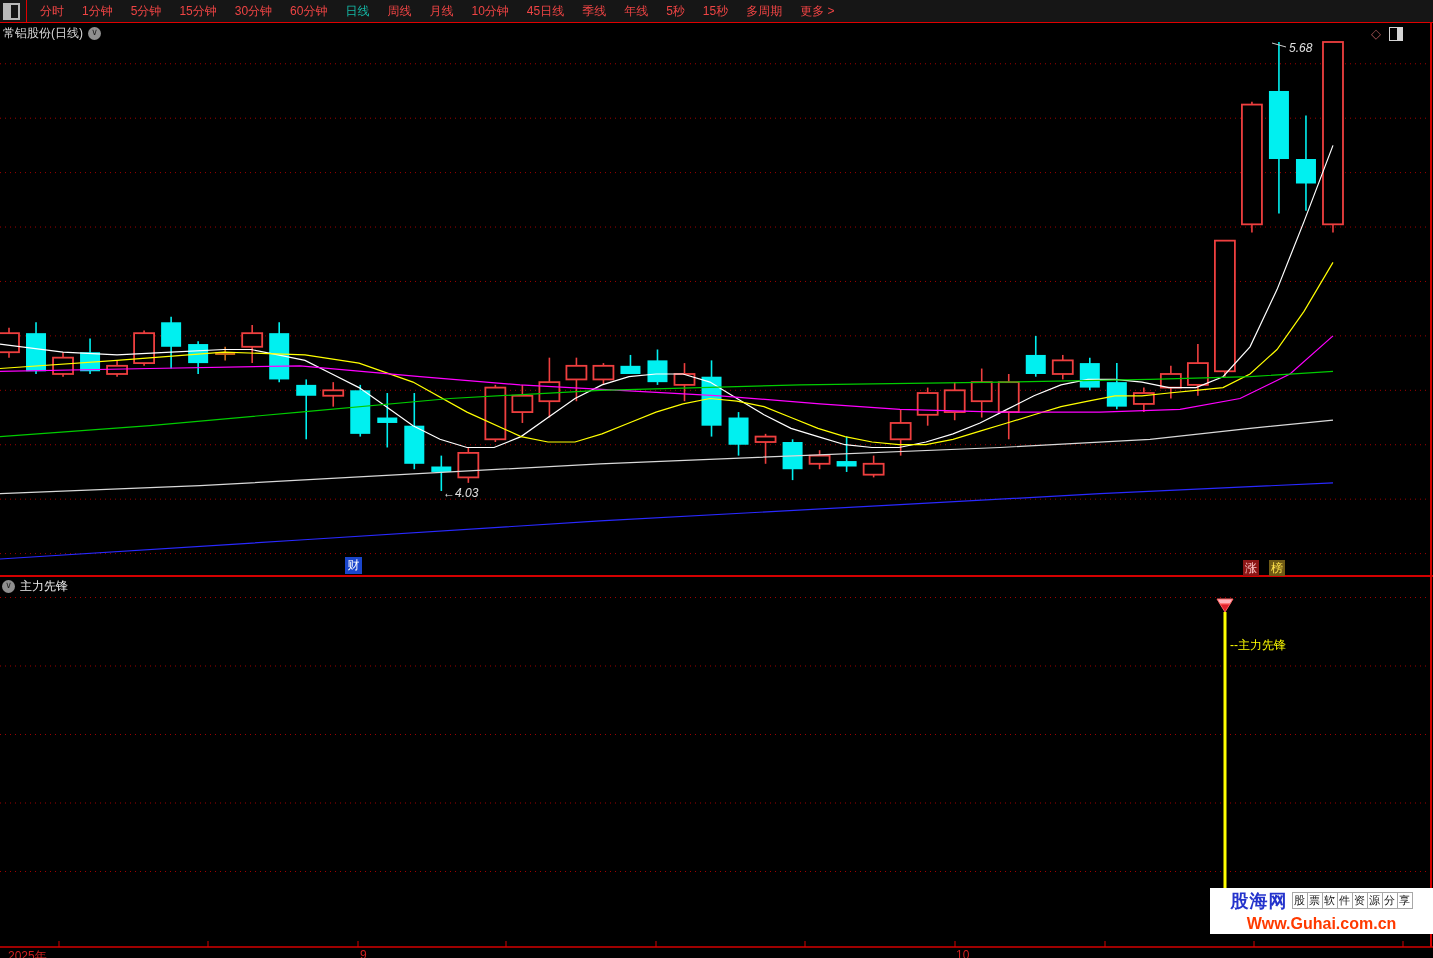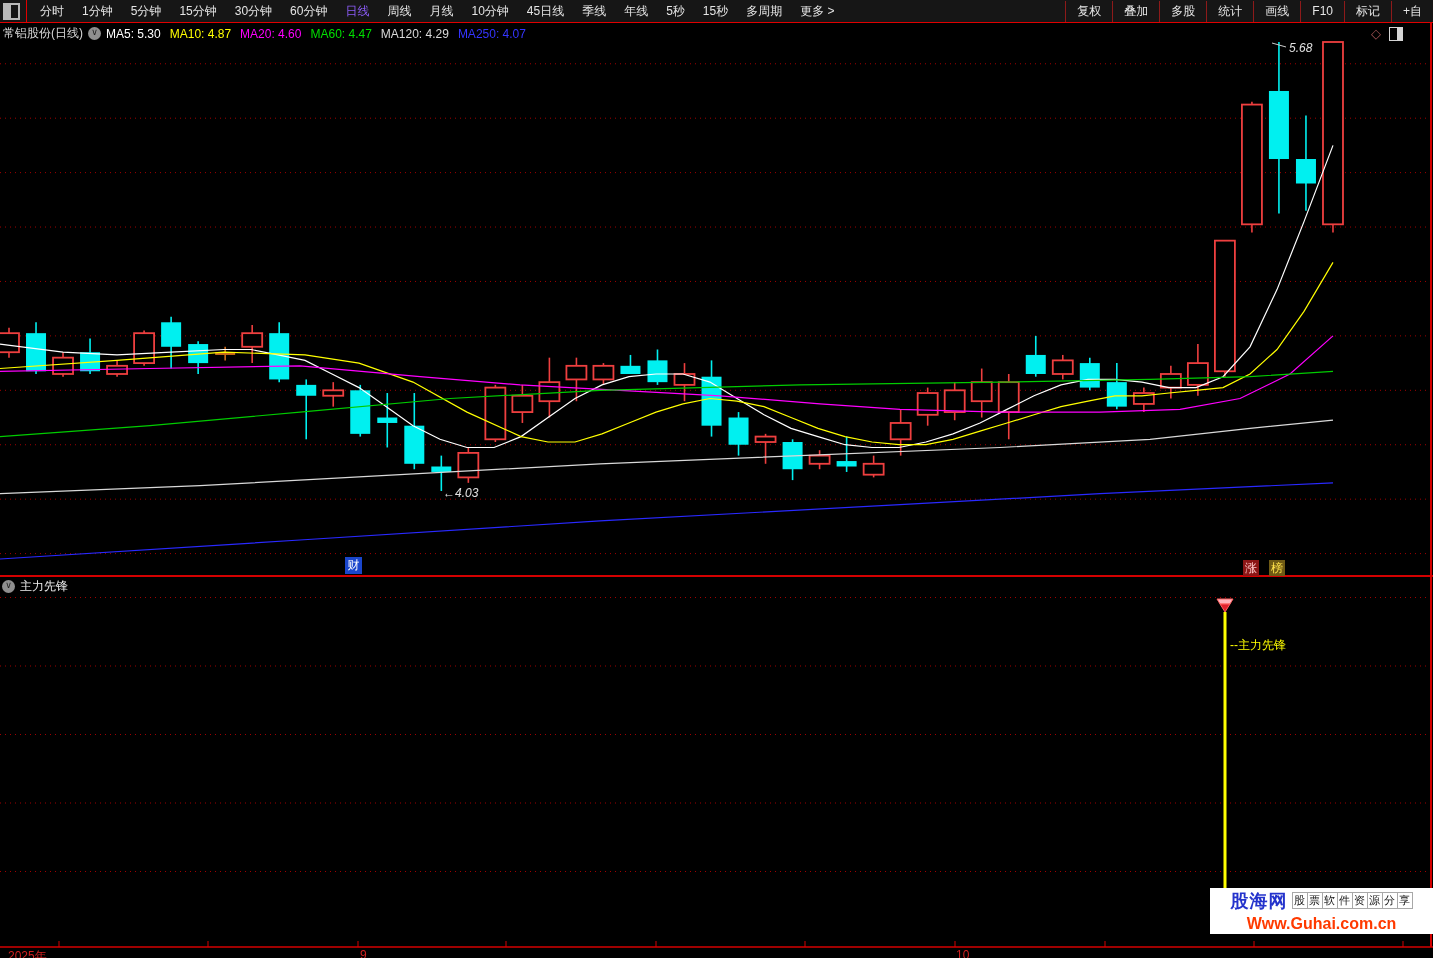--- a/index.html
+++ b/index.html
@@ -11,22 +11,22 @@
 
   
   .menubar{
     position:absolute;left:0;top:0;width:1433px;height:22px;background:#161616;
     border-bottom:1px solid #e00000;display:flex;align-items:center;z-index:20;
   }
   .panel-icon{width:13px;height:13px;border:2px solid #b9b9b9;margin:0 6px 0 3px;
     background:linear-gradient(to right,#b9b9b9 45%,transparent 45%);flex:0 0 auto;}
   .menubar .vsep-red{width:1px;height:22px;background:#e00000;margin-right:4px;flex:0 0 auto;}
   .periods{display:flex;align-items:center;height:22px;}
-  .period-item{color:#e5e5e5;font-size:12px;padding:0 9px;line-height:22px;cursor:default;white-space:nowrap;}
-  .period-item.active{color:#8b5cf6;}
+  .period-item{color:#ef4444;font-size:12px;padding:0 9px;line-height:22px;cursor:default;white-space:nowrap;}
+  .period-item.active{color:#14b8a6;}
   .right-btns{margin-left:auto;display:flex;align-items:center;height:22px;}
   .tool-btn{color:#e6e6e6;font-size:12px;padding:0 11px;line-height:22px;white-space:nowrap;}
   .tool-sep{width:1px;height:21px;background:#8d1a1a;}
 
   
   .titlebar{position:absolute;left:0;top:23px;width:1409px;height:21px;display:flex;align-items:center;z-index:20;}
   .sym-title{color:#d9d9d9;font-size:12px;margin-left:3px;white-space:nowrap;}
   .circle-icon{display:inline-block;width:13px;height:13px;border-radius:50%;background:#8f8f8f;color:#222;
     font-size:9px;line-height:11px;text-align:center;margin:0 5px;flex:0 0 auto;}
   .ma-vals{display:flex;align-items:center;}
@@ -221,51 +221,25 @@
         <span class="period-item">月线</span>
         <span class="period-item">10分钟</span>
         <span class="period-item">45日线</span>
         <span class="period-item">季线</span>
         <span class="period-item">年线</span>
         <span class="period-item">5秒</span>
         <span class="period-item">15秒</span>
         <span class="period-item">多周期</span>
         <span class="period-item">更多 &gt;</span>
       </div>
-    <div class="right-btns" id="rightbtns">
-        <span class="tool-sep"></span>
-        <span class="tool-btn">复权</span>
-        <span class="tool-sep"></span>
-        <span class="tool-btn">叠加</span>
-        <span class="tool-sep"></span>
-        <span class="tool-btn">多股</span>
-        <span class="tool-sep"></span>
-        <span class="tool-btn">统计</span>
-        <span class="tool-sep"></span>
-        <span class="tool-btn">画线</span>
-        <span class="tool-sep"></span>
-        <span class="tool-btn">F10</span>
-        <span class="tool-sep"></span>
-        <span class="tool-btn">标记</span>
-        <span class="tool-sep"></span>
-        <span class="tool-btn">+自</span>
-      </div>
   </div>
 
   <div class="titlebar">
     <span class="sym-title">常铝股份(日线)</span>
     <span class="circle-icon">∨</span>
-    <div class="ma-vals" id="mavals">
-        <span class="ma-item" style="color: rgb(255, 255, 255);">MA5: 5.30</span>
-        <span class="ma-item" style="color: rgb(255, 255, 0);">MA10: 4.87</span>
-        <span class="ma-item" style="color: rgb(255, 0, 255);">MA20: 4.60</span>
-        <span class="ma-item" style="color: rgb(0, 224, 0);">MA60: 4.47</span>
-        <span class="ma-item" style="color: rgb(217, 217, 217);">MA120: 4.29</span>
-        <span class="ma-item" style="color: rgb(53, 53, 255);">MA250: 4.07</span>
-      </div>
     <div class="corner-icons">
       <span class="dia-icon">◇</span>
       <span class="split-icon"></span>
     </div>
   </div>
 
   <div class="abs px-label" id="high-label" style="left: 1289px; top: 41px;">5.68</div>
   <div class="abs px-label" id="low-label" style="left: 443px; top: 486px;">←4.03</div>
   <div class="abs badge-cai">财</div>
   <div class="abs badge-zhang">涨</div>

